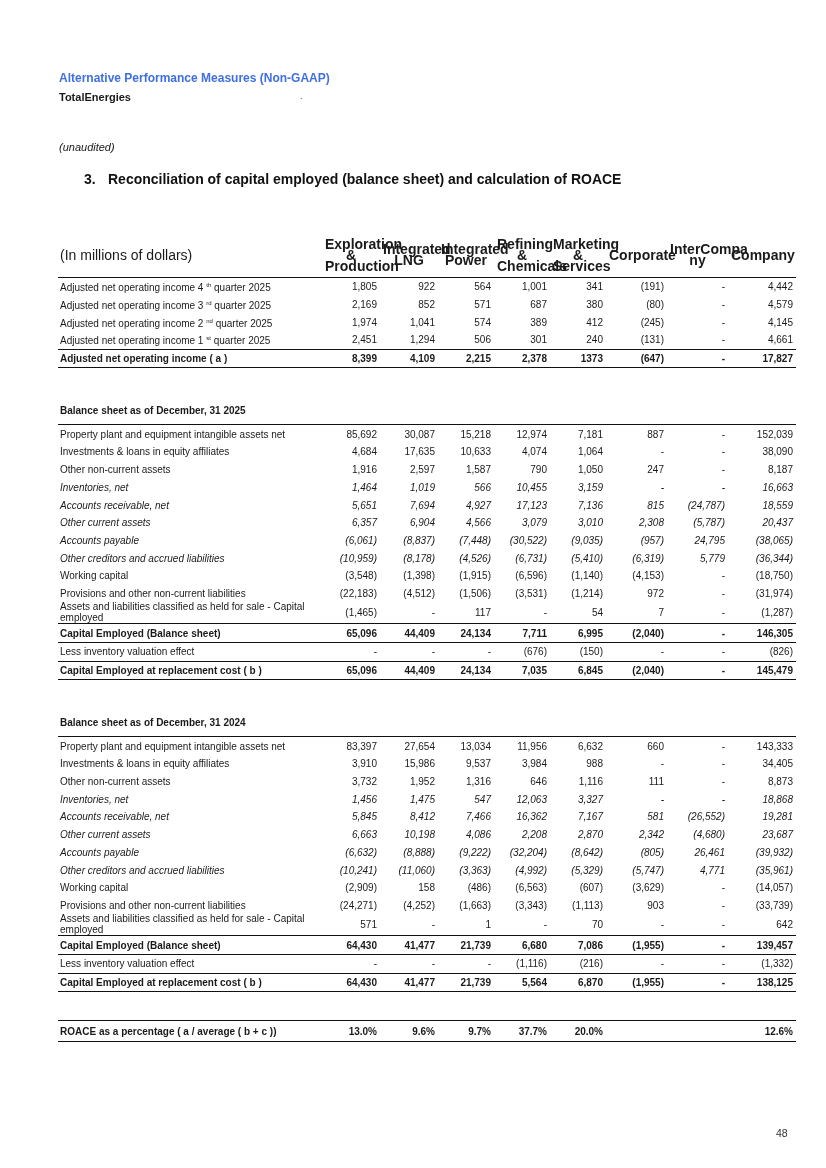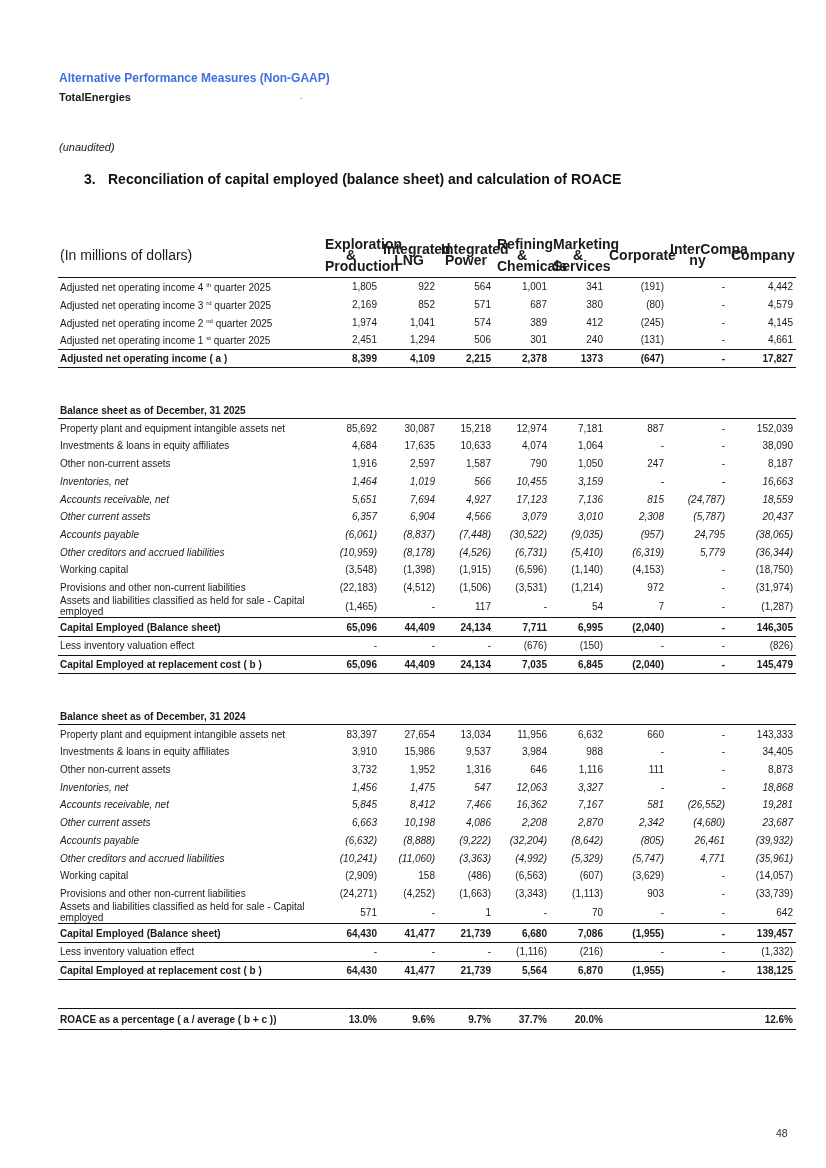--- a/index.html
+++ b/index.html
@@ -12,21 +12,21 @@
   .section-title .num { display: inline-block; width: 24px; }
   table.recon { position: absolute; left: 58px; top: 233px; width: 738px; border-collapse: collapse; table-layout: fixed; font-size: 10px; }
   table.recon td, table.recon th { padding: 0 3px; height: 17.7px; line-height: 11px; text-align: right; white-space: nowrap; vertical-align: middle; }
   table.recon td.lbl { text-align: left; white-space: normal; padding-left: 2px; }
   table.recon th { font-weight: bold; text-align: center; line-height: 11px; height: 44px; vertical-align: middle; font-size: 14px; }
   table.recon th.lbl { text-align: left; font-weight: normal; padding-left: 2px; }
   tr.head th { border-bottom: 1.4px solid #111; }
   tr.total td { font-weight: bold; border-top: 1.4px solid #111; border-bottom: 1.4px solid #111; }
   tr.it td { font-style: italic; }
   tr.gap td { height: 28px; }
-  tr.sec td { font-weight: bold; border-bottom: 1.4px solid #111; height: 20px; vertical-align: bottom; padding-bottom: 2px; }
+  tr.sec td { font-weight: bold; border-bottom: 1.4px solid #111; height: 20px; vertical-align: bottom; padding-bottom: 8px; }
   tr.tall td { height: 20px; line-height: 10.5px; }
   tr.roace td { font-weight: bold; border-top: 1.4px solid #111; border-bottom: 1.4px solid #111; height: 20px; }
   .pagenum { position: absolute; left: 776px; top: 1127px; font-size: 10.5px; color: #333; }
 </style>
 </head>
 <body>
 
 <div class="hdr-title">Alternative Performance Measures (Non-GAAP)</div>
 <div class="hdr-company">TotalEnergies</div>
 <div class="hdr-dot">.</div>

